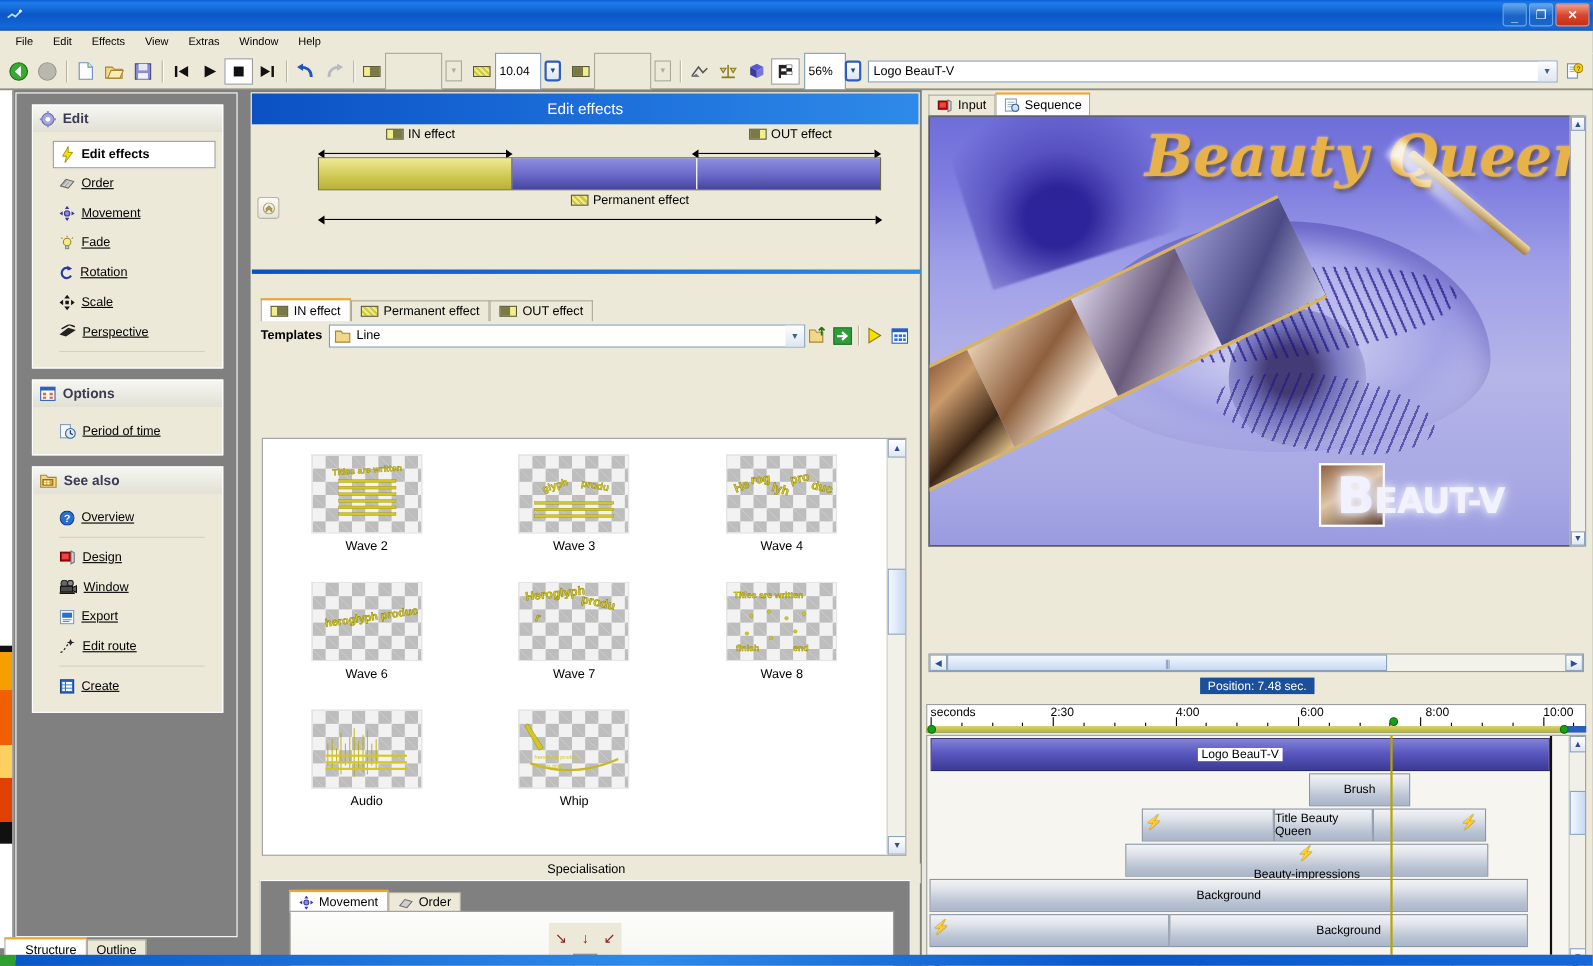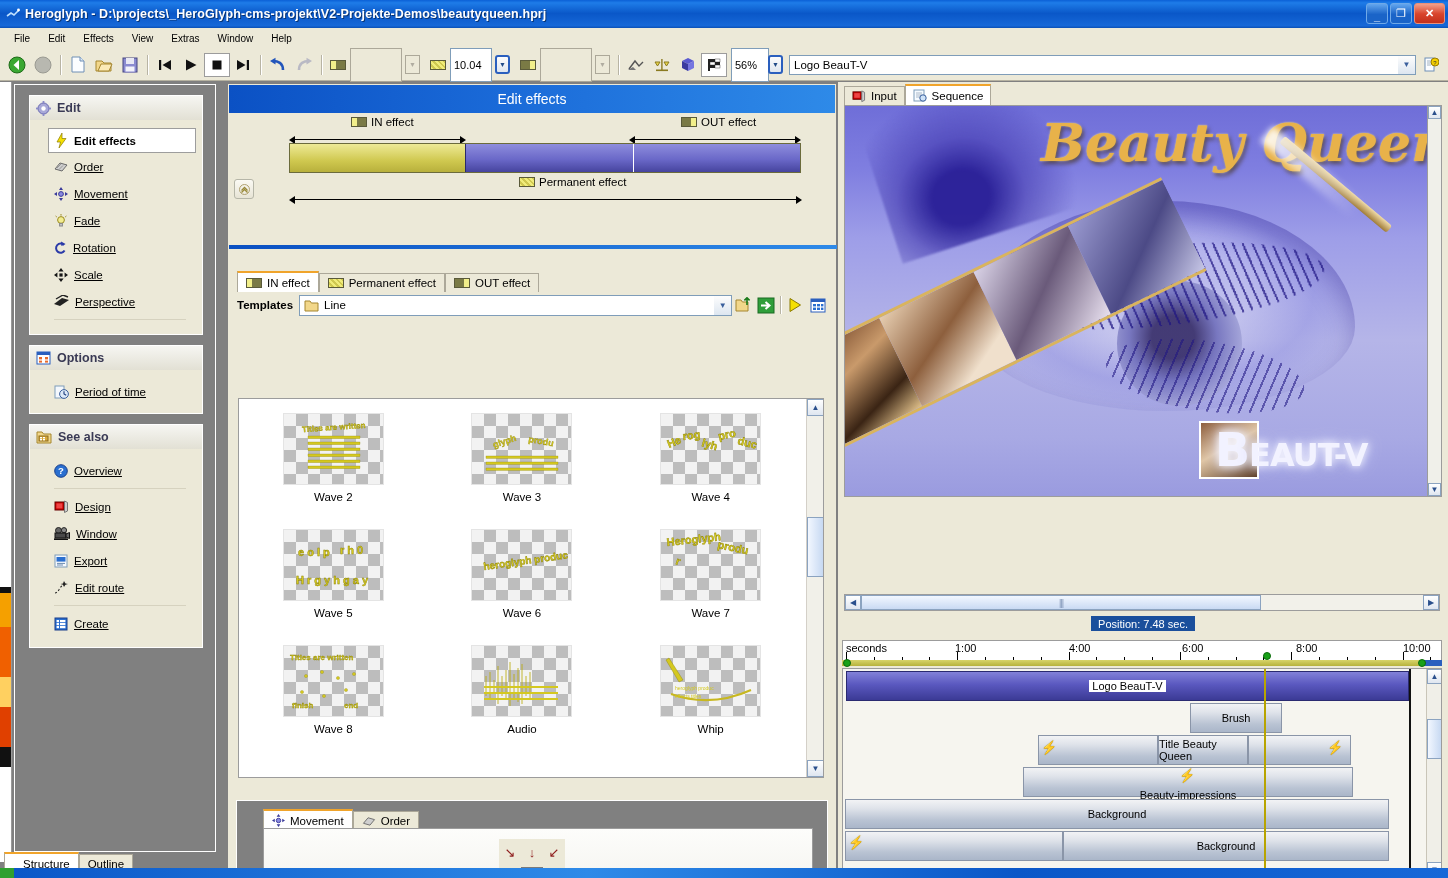--- a/index.html
+++ b/index.html
@@ -249,21 +249,20 @@
 
 <div class="app">
 
   <div class="titlebar">
     <span class="tico">
       <svg width="14" height="12" viewBox="0 0 14 12">
           <path d="M1 8 L5 5 L8 7 L13 2" stroke="#bfe0ff" stroke-width="1.6" fill="none"></path>
           <circle cx="12.5" cy="2" r="1.4" fill="#fff"></circle>
         </svg>
     </span>
-    <span class="ttxt">Heroglyph - D:\projects\_HeroGlyph-cms-projekt\V2-Projekte-Demos\beautyqueen.hprj</span>
     <div class="winbtns">
       <div class="wb">
           <span style="margin-top:5px;font-weight:bold">_</span>
         </div>
       <div class="wb">
           <span>❐</span>
         </div>
       <div class="wb close">
           <span>✕</span>
         </div>
@@ -702,20 +701,21 @@
                 <rect x="7" y="6" width="3" height="2.4"></rect>
                 <rect x="11" y="6" width="2.4" height="2.4"></rect>
                 <rect x="3" y="9.6" width="3" height="2.4"></rect>
                 <rect x="7" y="9.6" width="3" height="2.4"></rect>
                 <rect x="11" y="9.6" width="2.4" height="2.4"></rect>
               </g>
             </svg>
         </div>
       </div>
 
+      <div class="spec-title">Specialisation</div>
     </div>
 
     <div class="gridbox">
       <div class="thumbgrid">
 
         <div class="thumb">
           <div class="tpic">
             <svg width="101" height="72" viewBox="0 0 101 72">
                 <g fill="#d4c820" stroke="#8a8000" stroke-width=".3">
               <text x="50" y="16" font-size="8" text-anchor="middle" font-family="Liberation Sans" font-weight="bold" transform="rotate(-4 50 16)">Titles are written</text>
@@ -754,32 +754,20 @@
                   <text x="22" y="26" transform="rotate(-6 22 26)">rog</text>
                   <text x="40" y="32" transform="rotate(16 40 32)">lyh</text>
                   <text x="58" y="26" transform="rotate(-12 58 26)">pro</text>
                   <text x="76" y="30" transform="rotate(14 76 30)">duc</text>
             </g>
               </svg>
           </div>
           <div class="tlabel">Wave 4</div>
         </div>
 
-        <div class="thumb">
-          <div class="tpic">
-            <svg width="101" height="72" viewBox="0 0 101 72">
-                <g fill="#d4c820" stroke="#8a8000" stroke-width=".4" font-family="Liberation Sans" font-weight="bold" font-size="11">
-              <text x="14" y="26">e o l p</text>
-                  <text x="56" y="24">r h 0</text>
-                  <text x="12" y="54">H r g y h g a y</text>
-            </g>
-              </svg>
-          </div>
-          <div class="tlabel">Wave 5</div>
-        </div>
 
         <div class="thumb">
           <div class="tpic">
             <svg width="101" height="72" viewBox="0 0 101 72">
                 <g fill="#d4c820" stroke="#8a8000" stroke-width=".4" font-family="Liberation Sans" font-weight="bold" font-size="10">
               <text x="12" y="40" transform="rotate(-8 12 40)">heroglyph produc</text>
             </g>
               </svg>
           </div>
           <div class="tlabel">Wave 6</div>
@@ -939,21 +927,21 @@
         <div class="hs-btn">◀</div>
         <div class="hs-thumb" style="width:400px">|||</div>
         <div class="hs-btn" style="margin-left:auto">▶</div>
       </div>
 
       <div class="posbadge">Position: 7.48 sec.</div>
     </div>
 
     <div class="ruler">
       <div class="rlab" style="left:3px">seconds</div>
-      <div class="rlab" style="left:112px">1:00</div>
+      <div class="rlab" style="left:112px">2:30</div>
       <div class="rlab" style="left:226px">4:00</div>
       <div class="rlab" style="left:339px">6:00</div>
       <div class="rlab" style="left:453px">8:00</div>
       <div class="rlab" style="left:560px">10:00</div>
       <div id="ticks">
           <div class="rtick" style="left: 3px; height: 9px;"></div>
           <div class="rtick" style="left: 31px; height: 4px;"></div>
           <div class="rtick" style="left: 59px; height: 4px;"></div>
           <div class="rtick" style="left: 86px; height: 4px;"></div>
           <div class="rtick" style="left: 114px; height: 9px;"></div>

